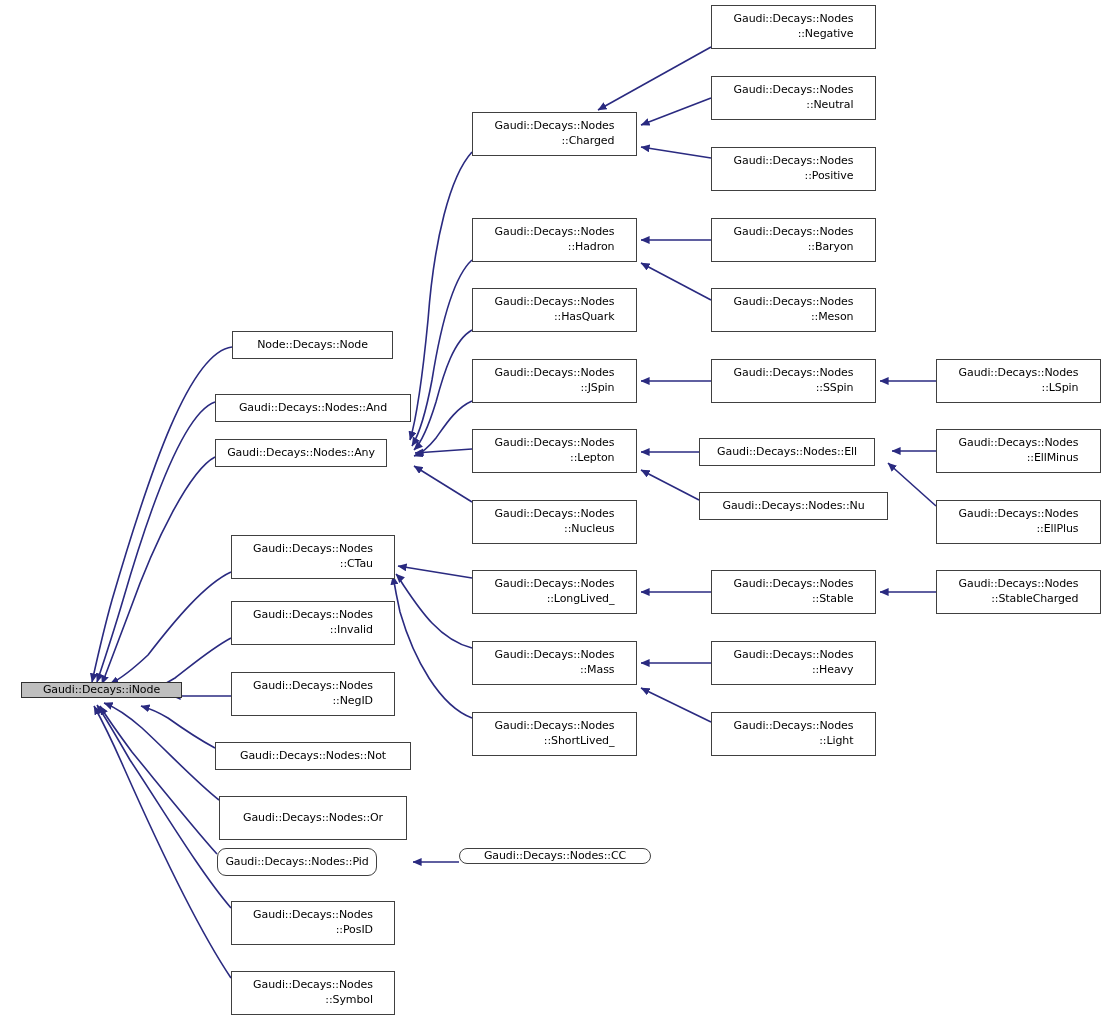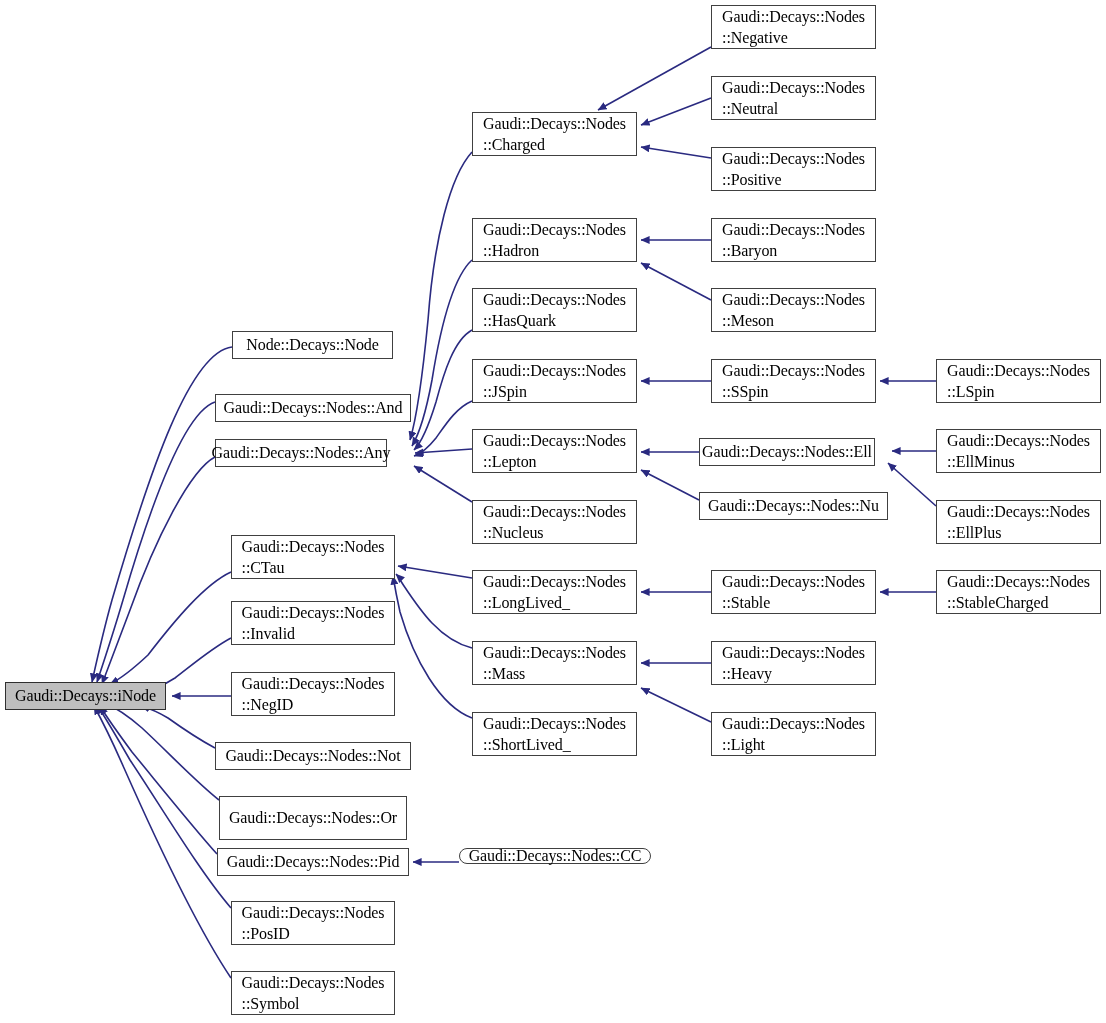--- a/index.html
+++ b/index.html
@@ -25,28 +25,27 @@
   }
   .node {
     position: absolute;
     box-sizing: border-box;
     border: 1px solid #404040;
     background: #ffffff;
     color: #000000;
     display: flex;
     align-items: center;
     justify-content: center;
-    text-align: left;
-    font-size: 16px;
+    text-align: right;
+    font-size: 11px;
     line-height: 1.33;
     letter-spacing: -0.1px;
     white-space: pre-line;
     cursor: pointer;
     z-index: 2;
-    font-family: Liberation Serif, serif;
   }
   .node.root {
     background: #bfbfbf;
     border-color: #303030;
   }
   .node-label {
     display: block;
     padding: 0 4px;
   }
 </style>
@@ -93,33 +92,33 @@
         <path d="M 711,663 L 641,663" fill="none" stroke="#2a2a80" stroke-width="1.6" marker-end="url(#arrowhead)"></path>
         <path d="M 711,722 L 641,688" fill="none" stroke="#2a2a80" stroke-width="1.6" marker-end="url(#arrowhead)"></path>
         <path d="M 459,862 L 413,862" fill="none" stroke="#2a2a80" stroke-width="1.6" marker-end="url(#arrowhead)"></path>
         <path d="M 936,381 L 880,381" fill="none" stroke="#2a2a80" stroke-width="1.6" marker-end="url(#arrowhead)"></path>
         <path d="M 936,451 L 892,451" fill="none" stroke="#2a2a80" stroke-width="1.6" marker-end="url(#arrowhead)"></path>
         <path d="M 936,506 L 888,463" fill="none" stroke="#2a2a80" stroke-width="1.6" marker-end="url(#arrowhead)"></path>
         <path d="M 936,592 L 880,592" fill="none" stroke="#2a2a80" stroke-width="1.6" marker-end="url(#arrowhead)"></path>
       </g>
   </svg>
   <div id="node-group">
-      <div class="node root" style="left: 5px; top: 682px; width: 161px; height: 28px;"><span class="node-label">Gaudi::Decays::iNode</span></div>
+      <div class="node root" style="left: 21px; top: 682px; width: 161px; height: 16px;"><span class="node-label">Gaudi::Decays::iNode</span></div>
       <div class="node" style="left: 232px; top: 331px; width: 161px; height: 28px;"><span class="node-label">Node::Decays::Node</span></div>
       <div class="node" style="left: 215px; top: 394px; width: 196px; height: 28px;"><span class="node-label">Gaudi::Decays::Nodes::And</span></div>
       <div class="node" style="left: 215px; top: 439px; width: 172px; height: 28px;"><span class="node-label">Gaudi::Decays::Nodes::Any</span></div>
       <div class="node" style="left: 231px; top: 535px; width: 164px; height: 44px;"><span class="node-label">Gaudi::Decays::Nodes
 ::CTau</span></div>
       <div class="node" style="left: 231px; top: 601px; width: 164px; height: 44px;"><span class="node-label">Gaudi::Decays::Nodes
 ::Invalid</span></div>
       <div class="node" style="left: 231px; top: 672px; width: 164px; height: 44px;"><span class="node-label">Gaudi::Decays::Nodes
 ::NegID</span></div>
       <div class="node" style="left: 215px; top: 742px; width: 196px; height: 28px;"><span class="node-label">Gaudi::Decays::Nodes::Not</span></div>
       <div class="node" style="left: 219px; top: 796px; width: 188px; height: 44px;"><span class="node-label">Gaudi::Decays::Nodes::Or</span></div>
-      <div class="node" style="left: 217px; top: 848px; width: 192px; height: 28px;"><span class="node-label">Gaudi::Decays::Nodes::Pid</span></div>
+      <div class="node" style="left: 217px; top: 848px; width: 160px; height: 28px; border-radius: 9px;"><span class="node-label">Gaudi::Decays::Nodes::Pid</span></div>
       <div class="node" style="left: 231px; top: 901px; width: 164px; height: 44px;"><span class="node-label">Gaudi::Decays::Nodes
 ::PosID</span></div>
       <div class="node" style="left: 231px; top: 971px; width: 164px; height: 44px;"><span class="node-label">Gaudi::Decays::Nodes
 ::Symbol</span></div>
       <div class="node" style="left: 472px; top: 112px; width: 165px; height: 44px;"><span class="node-label">Gaudi::Decays::Nodes
 ::Charged</span></div>
       <div class="node" style="left: 472px; top: 218px; width: 165px; height: 44px;"><span class="node-label">Gaudi::Decays::Nodes
 ::Hadron</span></div>
       <div class="node" style="left: 472px; top: 288px; width: 165px; height: 44px;"><span class="node-label">Gaudi::Decays::Nodes
 ::HasQuark</span></div>

